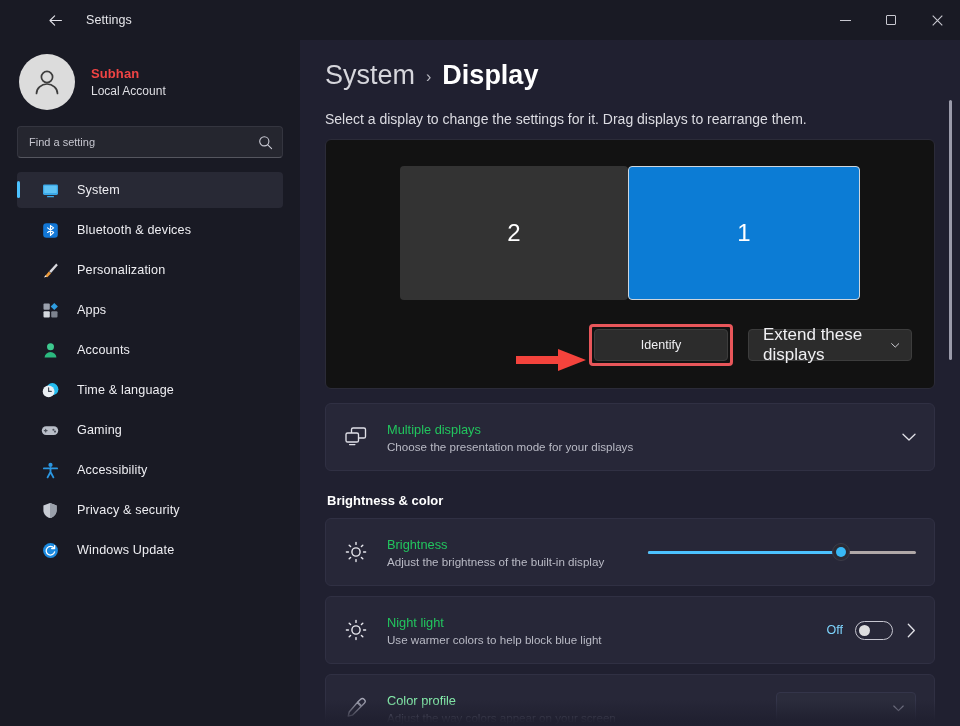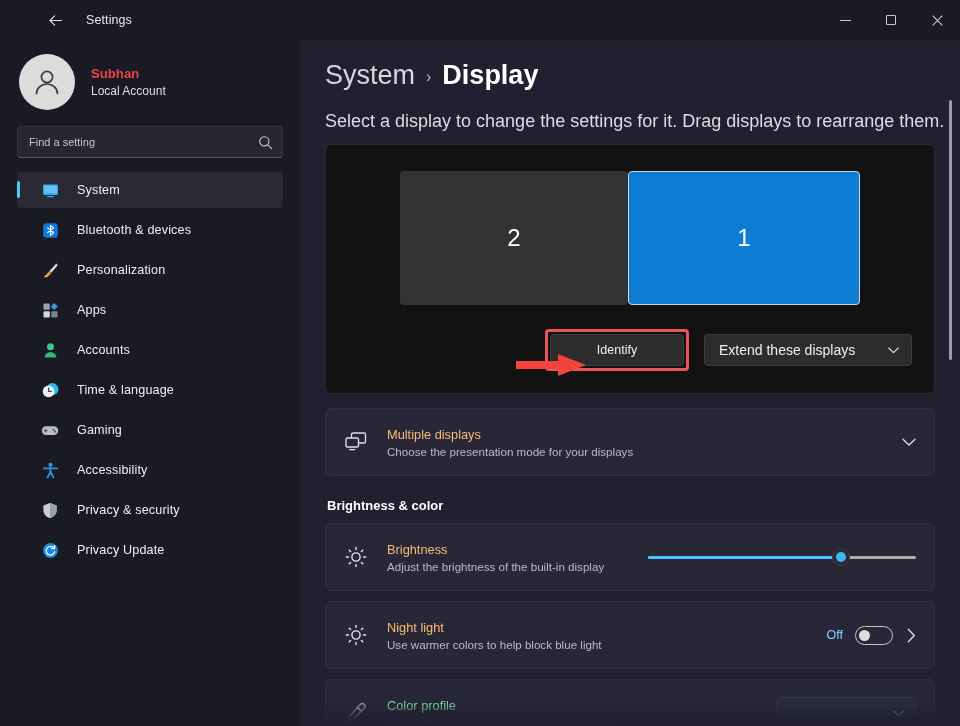--- a/index.html
+++ b/index.html
@@ -115,21 +115,21 @@
     overflow: hidden;
   }
   .breadcrumb {
     display: flex; align-items: center; gap: 11px;
     font-size: 27px; line-height: 1;
     margin-bottom: 22px;
   }
   .bc-parent { color: #d6d6dc; font-weight: 400; }
   .bc-sep { color: #b9b9c2; font-size: 16px; position: relative; top: 1px; }
   .bc-current { color: #ffffff; font-weight: 700; }
-  .subtitle { font-size: 18px; color: #dcdce2; margin-bottom: 12px; }
+  .subtitle { font-size: 14px; color: #dcdce2; margin-bottom: 12px; }
 
   .card {
     background: #272738;
     border: 1px solid #303043;
     border-radius: 6px;
     width: 610px;
   }
 
   
   .arrange-card {
@@ -168,25 +168,25 @@
     font-family: "Liberation Sans", sans-serif;
   }
   .identify-wrap { position: relative; }
   .identify-wrap::after {
     content: ""; position: absolute;
     left: -5px; top: -5px; right: -5px; bottom: -5px;
     border: 3px solid #e8565a; border-radius: 4px;
     pointer-events: none;
   }
   .dropdown {
-    height: 32px; width: 208px;
+    height: 32px; width: 164px;
     background: #2c2c2c; border: 1px solid #3d3d3d; border-radius: 4px;
     display: flex; align-items: center; justify-content: space-between;
     padding: 0 12px 0 14px;
-    color: #f0f0f3; font-size: 14px; cursor: pointer;
+    color: #f0f0f3; font-size: 17px; cursor: pointer;
   }
 
   .ann-arrow {
     position: absolute;
     left: 190px; top: 207px;
     width: 72px; height: 26px;
     pointer-events: none;
   }
 
   
@@ -194,21 +194,21 @@
     display: flex; align-items: center;
     height: 66px; padding: 0 18px 0 17px;
     cursor: pointer;
   }
   .row-ico {
     width: 26px; height: 26px; flex: 0 0 26px;
     display: flex; align-items: center; justify-content: center;
     margin-right: 18px;
   }
   .row-text { flex: 1; min-width: 0; }
-  .row-title { font-size: 12.8px; color: #fdba74; }
+  .row-title { font-size: 12.8px; color: #22c55e; }
   .row-sub { font-size: 11.6px; color: #b9bac5; margin-top: 3px; }
   .chev-right { color: #e2e2e8; font-size: 15px; margin-left: 14px; }
 
   .section-head {
     font-size: 13px; color: #ffffff; font-weight: 700;
     margin: 22px 0 10px 2px;
   }
 
   .slider { width: 268px; display: flex; align-items: center; position: relative; height: 20px; }
   .slider-track {
@@ -419,21 +419,21 @@
         </div>
 
         <div class="nav-item">
           <span class="nav-ico">
             <svg width="17" height="17" viewBox="0 0 17 17">
               <circle cx="8.5" cy="8.5" r="7.4" fill="#1b8ae0"></circle>
               <path d="M12.0 6.3 A4.3 4.3 0 1 0 12.6 9.9" fill="none" stroke="#ffffff" stroke-width="1.3" stroke-linecap="round"></path>
               <path d="M12.6 3.6 V6.6 H9.6" fill="none" stroke="#ffffff" stroke-width="1.3" stroke-linecap="round" stroke-linejoin="round"></path>
             </svg>
           </span>
-          <span class="nav-label">Privacy Update</span>
+          <span class="nav-label">Windows Update</span>
         </div>
 
       </div>
     </div>
 
     <div class="main">
 
       <div class="breadcrumb">
         <span class="bc-parent">System</span>
         <span class="bc-sep">›</span>

